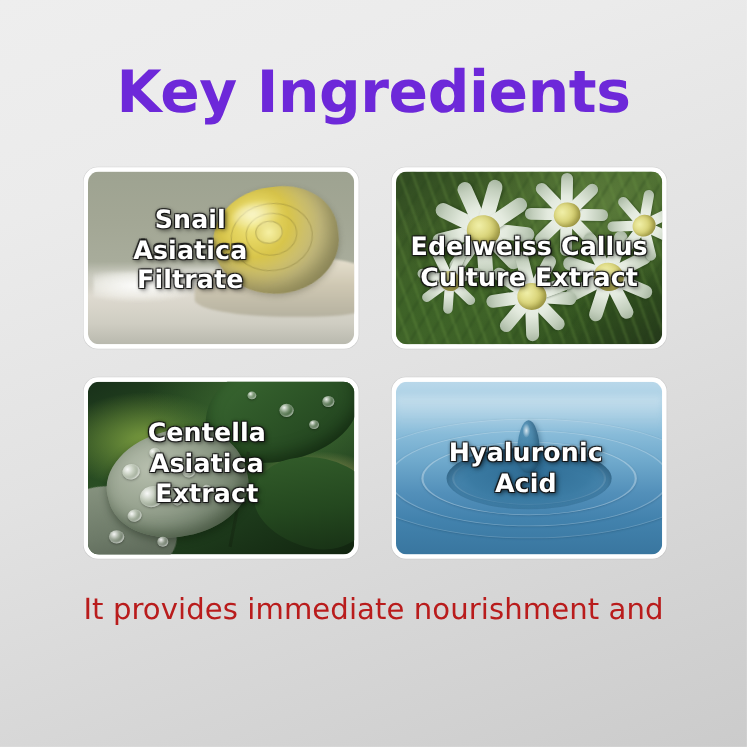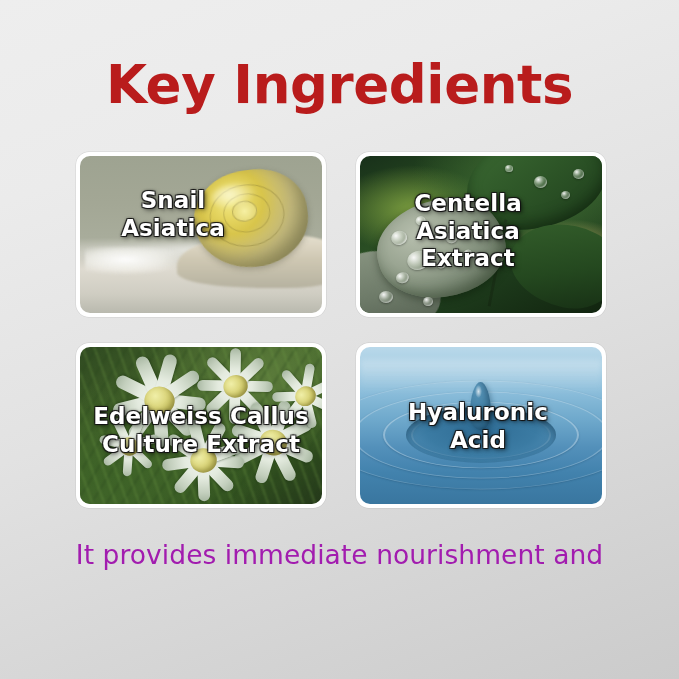--- a/index.html
+++ b/index.html
@@ -26,21 +26,21 @@
   .page-title {
     position: absolute;
     left: 0;
     top: 55px;
     width: 679px;
     text-align: center;
     font-size: 53px;
     line-height: 60px;
     font-weight: 800;
     letter-spacing: -0.4px;
-    color: #b91c1c;
+    color: #6d28d9;
     font-family: "DejaVu Sans", "Liberation Sans", sans-serif;
   }
 
   
   .card-grid {
     position: absolute;
     left: 76px;
     top: 152px;
     width: 530px;
     height: 356px;
@@ -334,21 +334,21 @@
   
   .caption {
     position: absolute;
     left: 0;
     top: 538px;
     width: 679px;
     text-align: center;
     font-size: 26.5px;
     line-height: 34px;
     font-weight: 400;
-    color: #a21caf;
+    color: #b91c1c;
     letter-spacing: 0.05px;
   }
   .caption-line { display: block; }
 </style>
 </head>
 <body>
 
 <div id="infographic">
 
   <div class="page-title">Key Ingredients</div>
@@ -363,20 +363,105 @@
         <div class="snail-foot"></div>
         <div class="snail-shell">
           <div class="snail-whorl1"></div>
           <div class="snail-whorl2"></div>
           <div class="snail-whorl3"></div>
           <div class="snail-highlight"></div>
         </div>
         <div class="card-label c1-label">
           <span class="label-line">Snail</span><br>
           <span class="label-line">Asiatica</span><br>
+          <span class="label-line">Filtrate</span>
+        </div>
+      </div>
+    </div>
+
+    <div class="card">
+      <div class="card-media">
+        <div class="edel-bg"></div>
+        <div class="edel-blades"></div>
+
+        <div class="flower f1">
+          <div class="petal" style="transform:rotate(0deg)"></div>
+          <div class="petal" style="transform:rotate(40deg)"></div>
+          <div class="petal" style="transform:rotate(80deg)"></div>
+          <div class="petal" style="transform:rotate(120deg)"></div>
+          <div class="petal" style="transform:rotate(160deg)"></div>
+          <div class="petal" style="transform:rotate(200deg)"></div>
+          <div class="petal" style="transform:rotate(240deg)"></div>
+          <div class="petal" style="transform:rotate(280deg)"></div>
+          <div class="petal" style="transform:rotate(320deg)"></div>
+          <div class="core"></div>
+        </div>
+
+        <div class="flower f2">
+          <div class="petal" style="transform:rotate(15deg)"></div>
+          <div class="petal" style="transform:rotate(60deg)"></div>
+          <div class="petal" style="transform:rotate(105deg)"></div>
+          <div class="petal" style="transform:rotate(150deg)"></div>
+          <div class="petal" style="transform:rotate(195deg)"></div>
+          <div class="petal" style="transform:rotate(240deg)"></div>
+          <div class="petal" style="transform:rotate(285deg)"></div>
+          <div class="petal" style="transform:rotate(330deg)"></div>
+          <div class="core"></div>
+        </div>
+
+        <div class="flower f3">
+          <div class="petal" style="transform:rotate(5deg)"></div>
+          <div class="petal" style="transform:rotate(45deg)"></div>
+          <div class="petal" style="transform:rotate(90deg)"></div>
+          <div class="petal" style="transform:rotate(135deg)"></div>
+          <div class="petal" style="transform:rotate(180deg)"></div>
+          <div class="petal" style="transform:rotate(225deg)"></div>
+          <div class="petal" style="transform:rotate(270deg)"></div>
+          <div class="petal" style="transform:rotate(315deg)"></div>
+          <div class="core"></div>
+        </div>
+
+        <div class="flower f4">
+          <div class="petal" style="transform:rotate(10deg)"></div>
+          <div class="petal" style="transform:rotate(52deg)"></div>
+          <div class="petal" style="transform:rotate(94deg)"></div>
+          <div class="petal" style="transform:rotate(136deg)"></div>
+          <div class="petal" style="transform:rotate(178deg)"></div>
+          <div class="petal" style="transform:rotate(220deg)"></div>
+          <div class="petal" style="transform:rotate(262deg)"></div>
+          <div class="petal" style="transform:rotate(304deg)"></div>
+          <div class="petal" style="transform:rotate(346deg)"></div>
+          <div class="core"></div>
+        </div>
+
+        <div class="flower f5">
+          <div class="petal" style="transform:rotate(20deg)"></div>
+          <div class="petal" style="transform:rotate(70deg)"></div>
+          <div class="petal" style="transform:rotate(120deg)"></div>
+          <div class="petal" style="transform:rotate(170deg)"></div>
+          <div class="petal" style="transform:rotate(220deg)"></div>
+          <div class="petal" style="transform:rotate(270deg)"></div>
+          <div class="petal" style="transform:rotate(320deg)"></div>
+          <div class="core"></div>
+        </div>
+
+        <div class="flower f6">
+          <div class="petal" style="transform:rotate(0deg)"></div>
+          <div class="petal" style="transform:rotate(51deg)"></div>
+          <div class="petal" style="transform:rotate(102deg)"></div>
+          <div class="petal" style="transform:rotate(153deg)"></div>
+          <div class="petal" style="transform:rotate(204deg)"></div>
+          <div class="petal" style="transform:rotate(255deg)"></div>
+          <div class="petal" style="transform:rotate(306deg)"></div>
+          <div class="core"></div>
+        </div>
+
+        <div class="card-label c2-label">
+          <span class="label-line">Edelweiss Callus</span><br>
+          <span class="label-line">Culture Extract</span>
         </div>
       </div>
     </div>
 
     <div class="card">
       <div class="card-media">
         <div class="cent-bg"></div>
         <div class="cent-leaf-big"></div>
         <div class="cent-stem"></div>
         <div class="cent-leaf-right"></div>
@@ -400,104 +485,20 @@
         <div class="card-label c3-label">
           <span class="label-line">Centella</span><br>
           <span class="label-line">Asiatica</span><br>
           <span class="label-line">Extract</span>
         </div>
       </div>
     </div>
 
     <div class="card">
       <div class="card-media">
-        <div class="edel-bg"></div>
-        <div class="edel-blades"></div>
-
-        <div class="flower f1">
-          <div class="petal" style="transform:rotate(0deg)"></div>
-          <div class="petal" style="transform:rotate(40deg)"></div>
-          <div class="petal" style="transform:rotate(80deg)"></div>
-          <div class="petal" style="transform:rotate(120deg)"></div>
-          <div class="petal" style="transform:rotate(160deg)"></div>
-          <div class="petal" style="transform:rotate(200deg)"></div>
-          <div class="petal" style="transform:rotate(240deg)"></div>
-          <div class="petal" style="transform:rotate(280deg)"></div>
-          <div class="petal" style="transform:rotate(320deg)"></div>
-          <div class="core"></div>
-        </div>
-
-        <div class="flower f2">
-          <div class="petal" style="transform:rotate(15deg)"></div>
-          <div class="petal" style="transform:rotate(60deg)"></div>
-          <div class="petal" style="transform:rotate(105deg)"></div>
-          <div class="petal" style="transform:rotate(150deg)"></div>
-          <div class="petal" style="transform:rotate(195deg)"></div>
-          <div class="petal" style="transform:rotate(240deg)"></div>
-          <div class="petal" style="transform:rotate(285deg)"></div>
-          <div class="petal" style="transform:rotate(330deg)"></div>
-          <div class="core"></div>
-        </div>
-
-        <div class="flower f3">
-          <div class="petal" style="transform:rotate(5deg)"></div>
-          <div class="petal" style="transform:rotate(45deg)"></div>
-          <div class="petal" style="transform:rotate(90deg)"></div>
-          <div class="petal" style="transform:rotate(135deg)"></div>
-          <div class="petal" style="transform:rotate(180deg)"></div>
-          <div class="petal" style="transform:rotate(225deg)"></div>
-          <div class="petal" style="transform:rotate(270deg)"></div>
-          <div class="petal" style="transform:rotate(315deg)"></div>
-          <div class="core"></div>
-        </div>
-
-        <div class="flower f4">
-          <div class="petal" style="transform:rotate(10deg)"></div>
-          <div class="petal" style="transform:rotate(52deg)"></div>
-          <div class="petal" style="transform:rotate(94deg)"></div>
-          <div class="petal" style="transform:rotate(136deg)"></div>
-          <div class="petal" style="transform:rotate(178deg)"></div>
-          <div class="petal" style="transform:rotate(220deg)"></div>
-          <div class="petal" style="transform:rotate(262deg)"></div>
-          <div class="petal" style="transform:rotate(304deg)"></div>
-          <div class="petal" style="transform:rotate(346deg)"></div>
-          <div class="core"></div>
-        </div>
-
-        <div class="flower f5">
-          <div class="petal" style="transform:rotate(20deg)"></div>
-          <div class="petal" style="transform:rotate(70deg)"></div>
-          <div class="petal" style="transform:rotate(120deg)"></div>
-          <div class="petal" style="transform:rotate(170deg)"></div>
-          <div class="petal" style="transform:rotate(220deg)"></div>
-          <div class="petal" style="transform:rotate(270deg)"></div>
-          <div class="petal" style="transform:rotate(320deg)"></div>
-          <div class="core"></div>
-        </div>
-
-        <div class="flower f6">
-          <div class="petal" style="transform:rotate(0deg)"></div>
-          <div class="petal" style="transform:rotate(51deg)"></div>
-          <div class="petal" style="transform:rotate(102deg)"></div>
-          <div class="petal" style="transform:rotate(153deg)"></div>
-          <div class="petal" style="transform:rotate(204deg)"></div>
-          <div class="petal" style="transform:rotate(255deg)"></div>
-          <div class="petal" style="transform:rotate(306deg)"></div>
-          <div class="core"></div>
-        </div>
-
-        <div class="card-label c2-label">
-          <span class="label-line">Edelweiss Callus</span><br>
-          <span class="label-line">Culture Extract</span>
-        </div>
-      </div>
-    </div>
-
-    <div class="card">
-      <div class="card-media">
         <div class="water-bg"></div>
         <div class="water-sheen"></div>
         <div class="ripples">
           <div class="ring r6"></div>
           <div class="ring r5"></div>
           <div class="ring r4"></div>
           <div class="ring r3"></div>
           <div class="ring r2"></div>
           <div class="ring r1"></div>
         </div>

